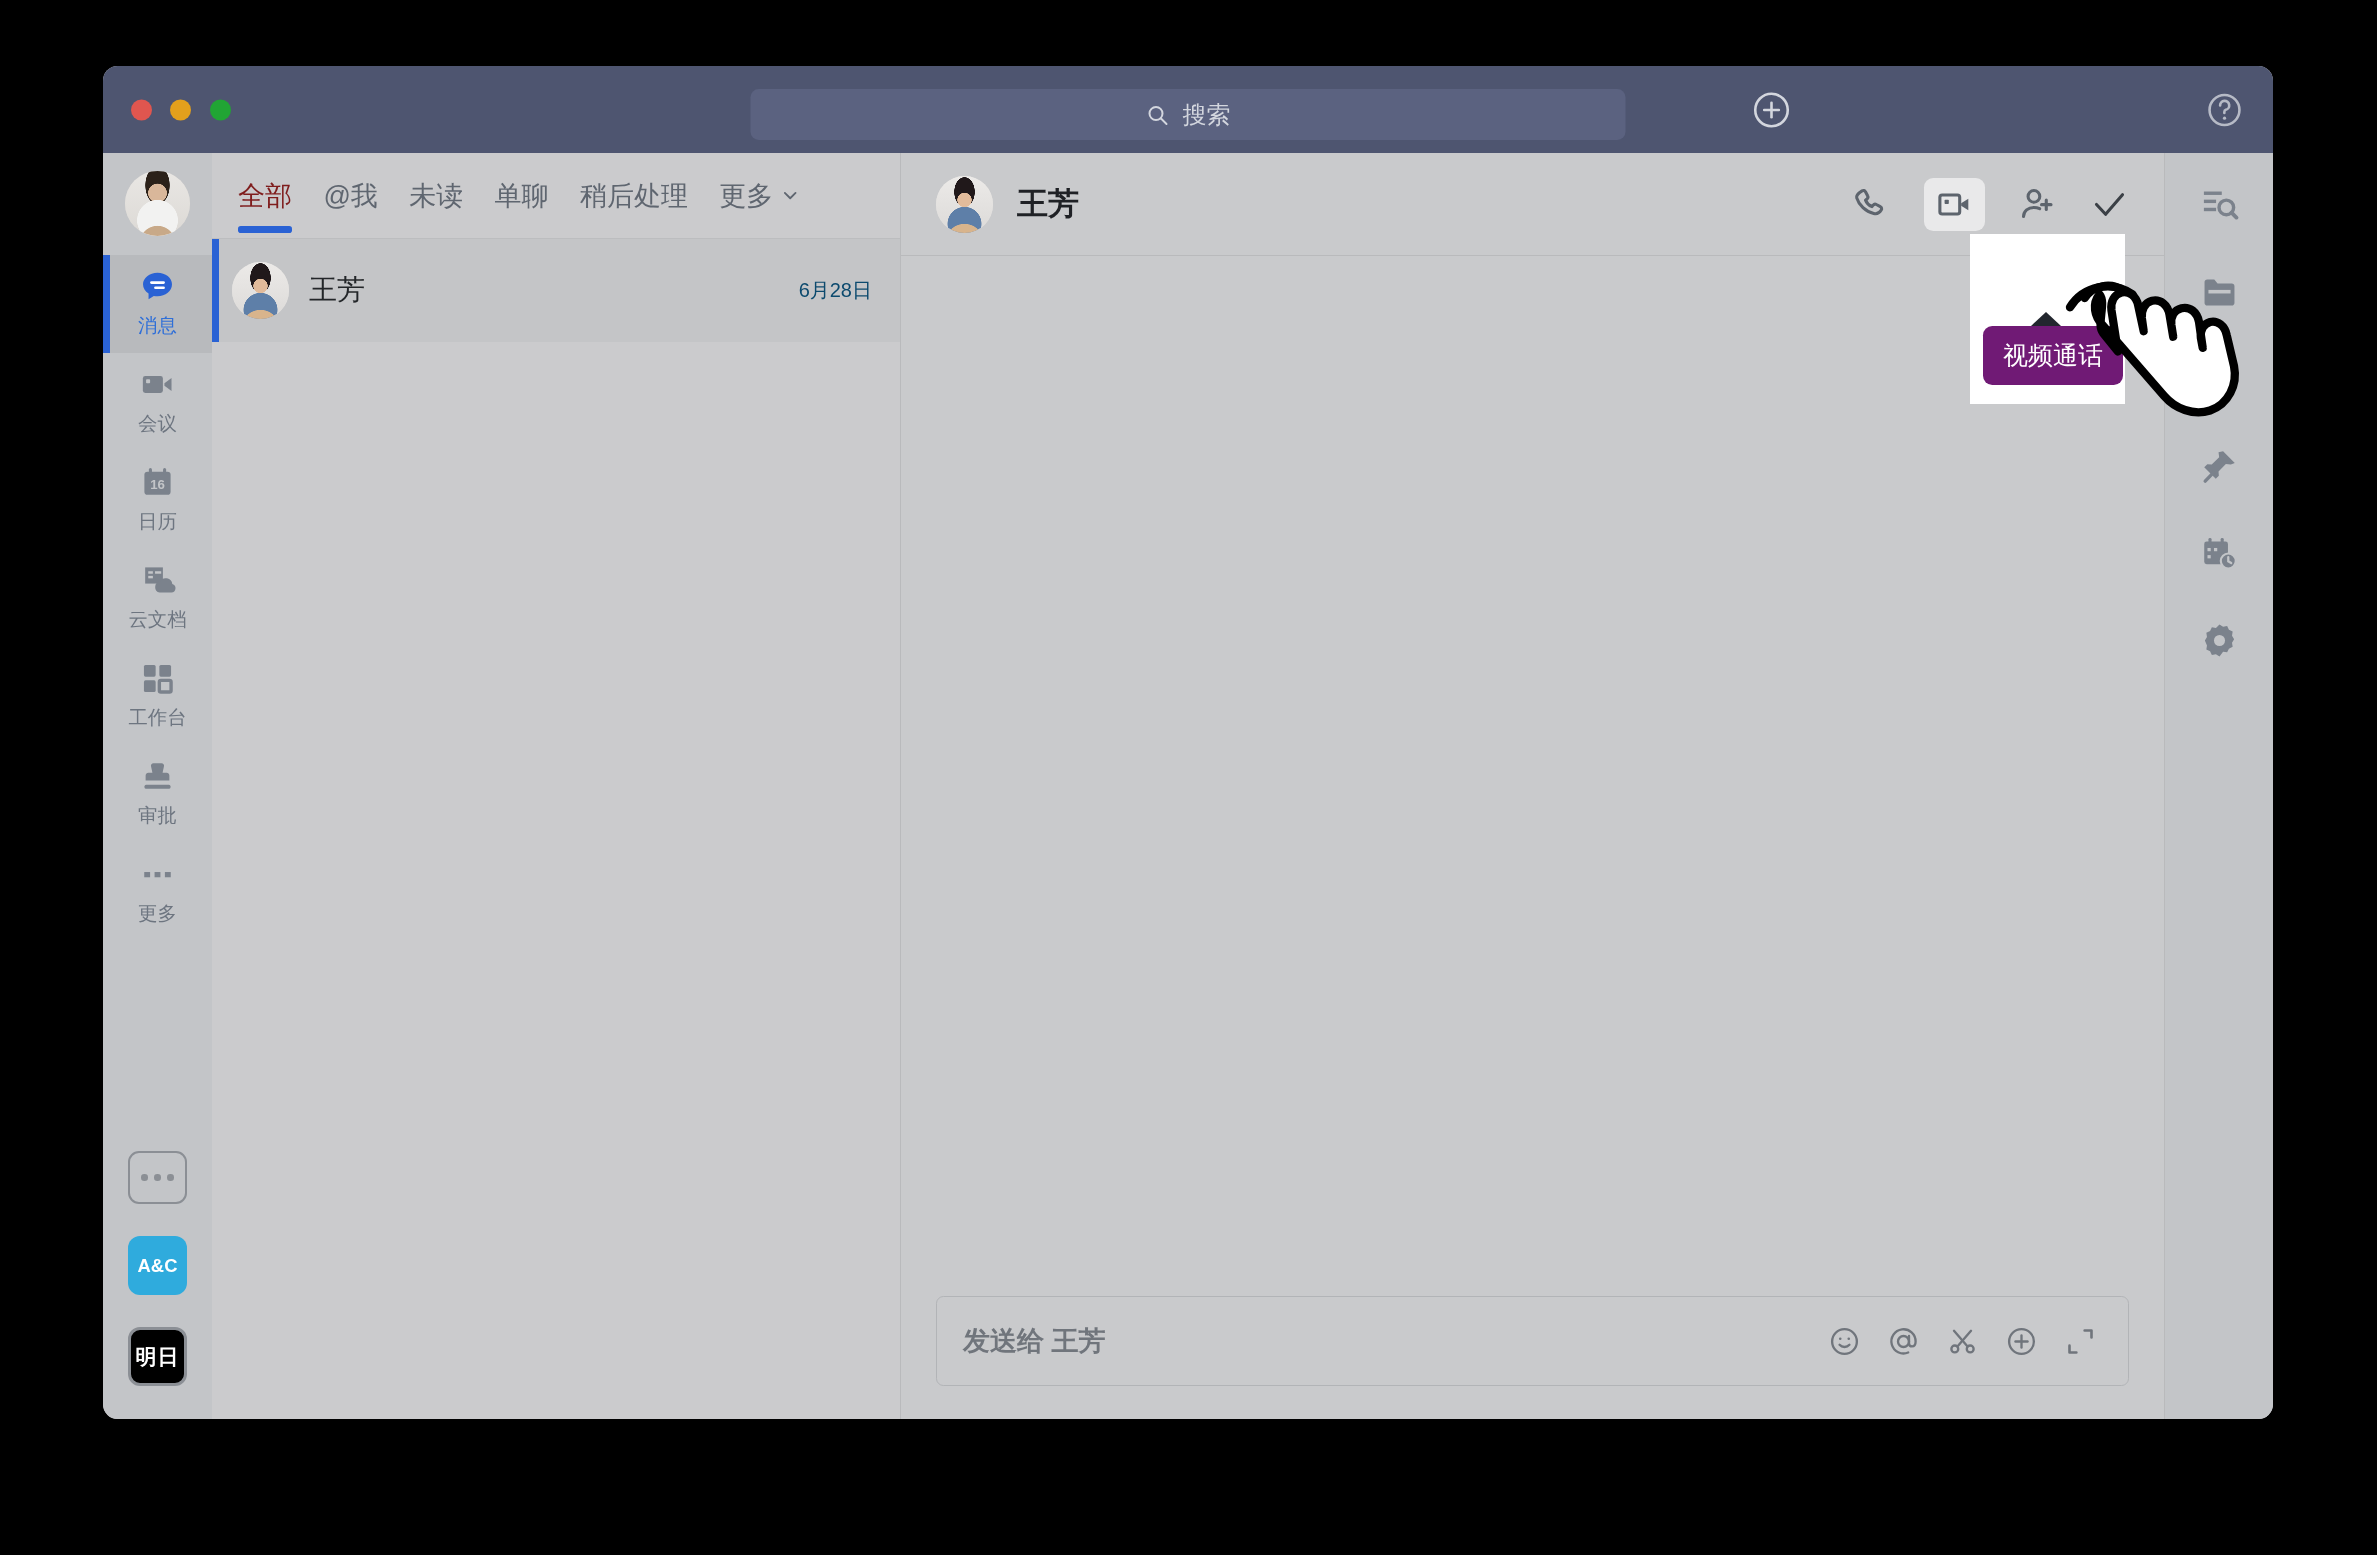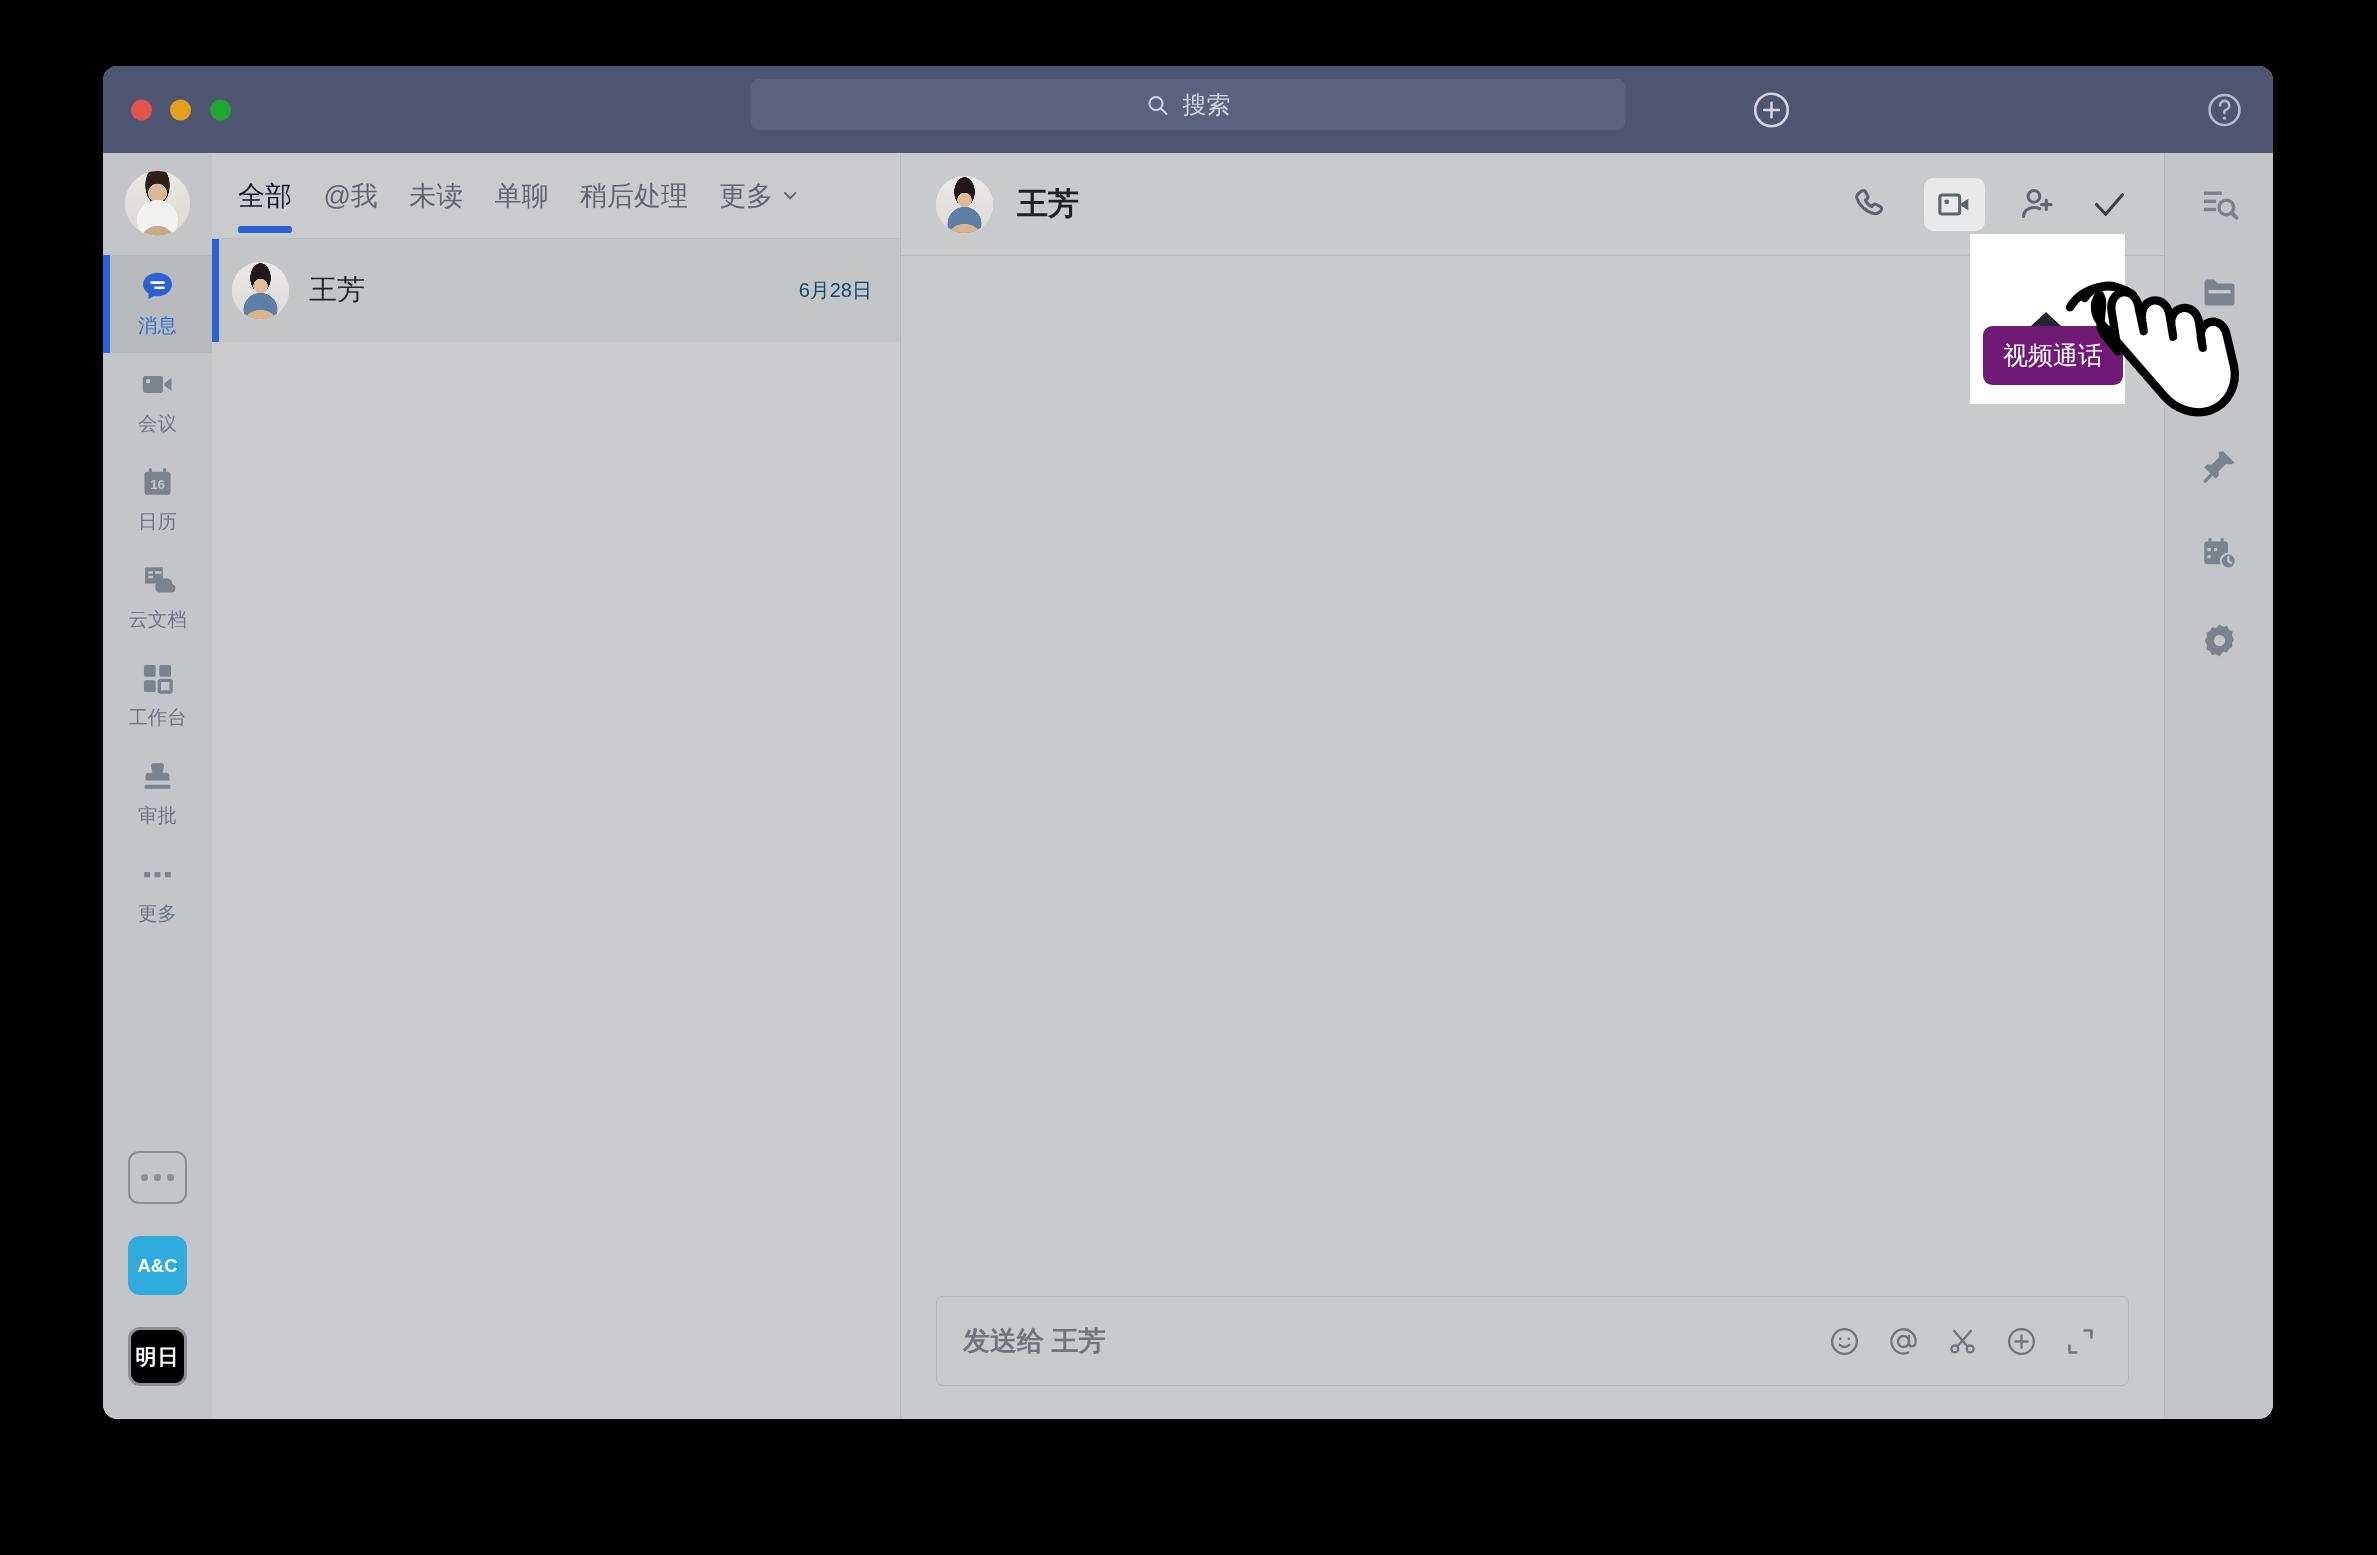--- a/index.html
+++ b/index.html
@@ -30,21 +30,21 @@
     align-items: center;
   }
   .traffic { position: absolute; left: 28px; top: 50%; transform: translateY(-50%); display: flex; gap: 18.4px; }
   .dot { width: 21px; height: 21px; border-radius: 50%; }
   .dot.red { background: #e0564f; }
   .dot.yellow { background: #e3a01c; }
   .dot.green { background: #21a534; }
 
   .searchbar {
     position: absolute; left: 50%; transform: translateX(-50%);
-    top: 13px;
+    top: 23px;
     width: 875px; height: 51px;
     background: #5b6280;
     border-radius: 8.3px;
     display: flex; align-items: center; justify-content: center;
     gap: 13px;
     color: #d3d6de;
     font-size: 24px;
   }
   .searchbar .mag { width: 24px; height: 24px; display: block; }
 
@@ -112,21 +112,21 @@
   .tabs {
     height: 85px; display: flex; align-items: center; gap: 0;
     padding: 0 26px;
     position: relative;
   }
   .tab {
     font-size: 27px; color: #5f6670; padding: 0 15.7px;
     position: relative; height: 85px; display: flex; align-items: center;
   }
   .tab:first-child { padding-left: 0; }
-  .tab.active { color: #0f172a; }
+  .tab.active { color: #7f1d1d; }
   .tab.active::after {
     content: ""; position: absolute; left: 0; right: 15.7px; bottom: 5.5px;
     height: 6.5px; background: #2a62d4; border-radius: 2.8px;
   }
   .tab .chev { margin-left: 7.4px; display: inline-block; width: 18.4px; height: 18.4px; }
   .tabs-rule { height: 0.9px; background: #bcbdbf; margin: 0 0 0 0; }
 
   .chat-item {
     height: 103px; display: flex; align-items: center;
     padding: 0 28px 0 20px; gap: 20px;

